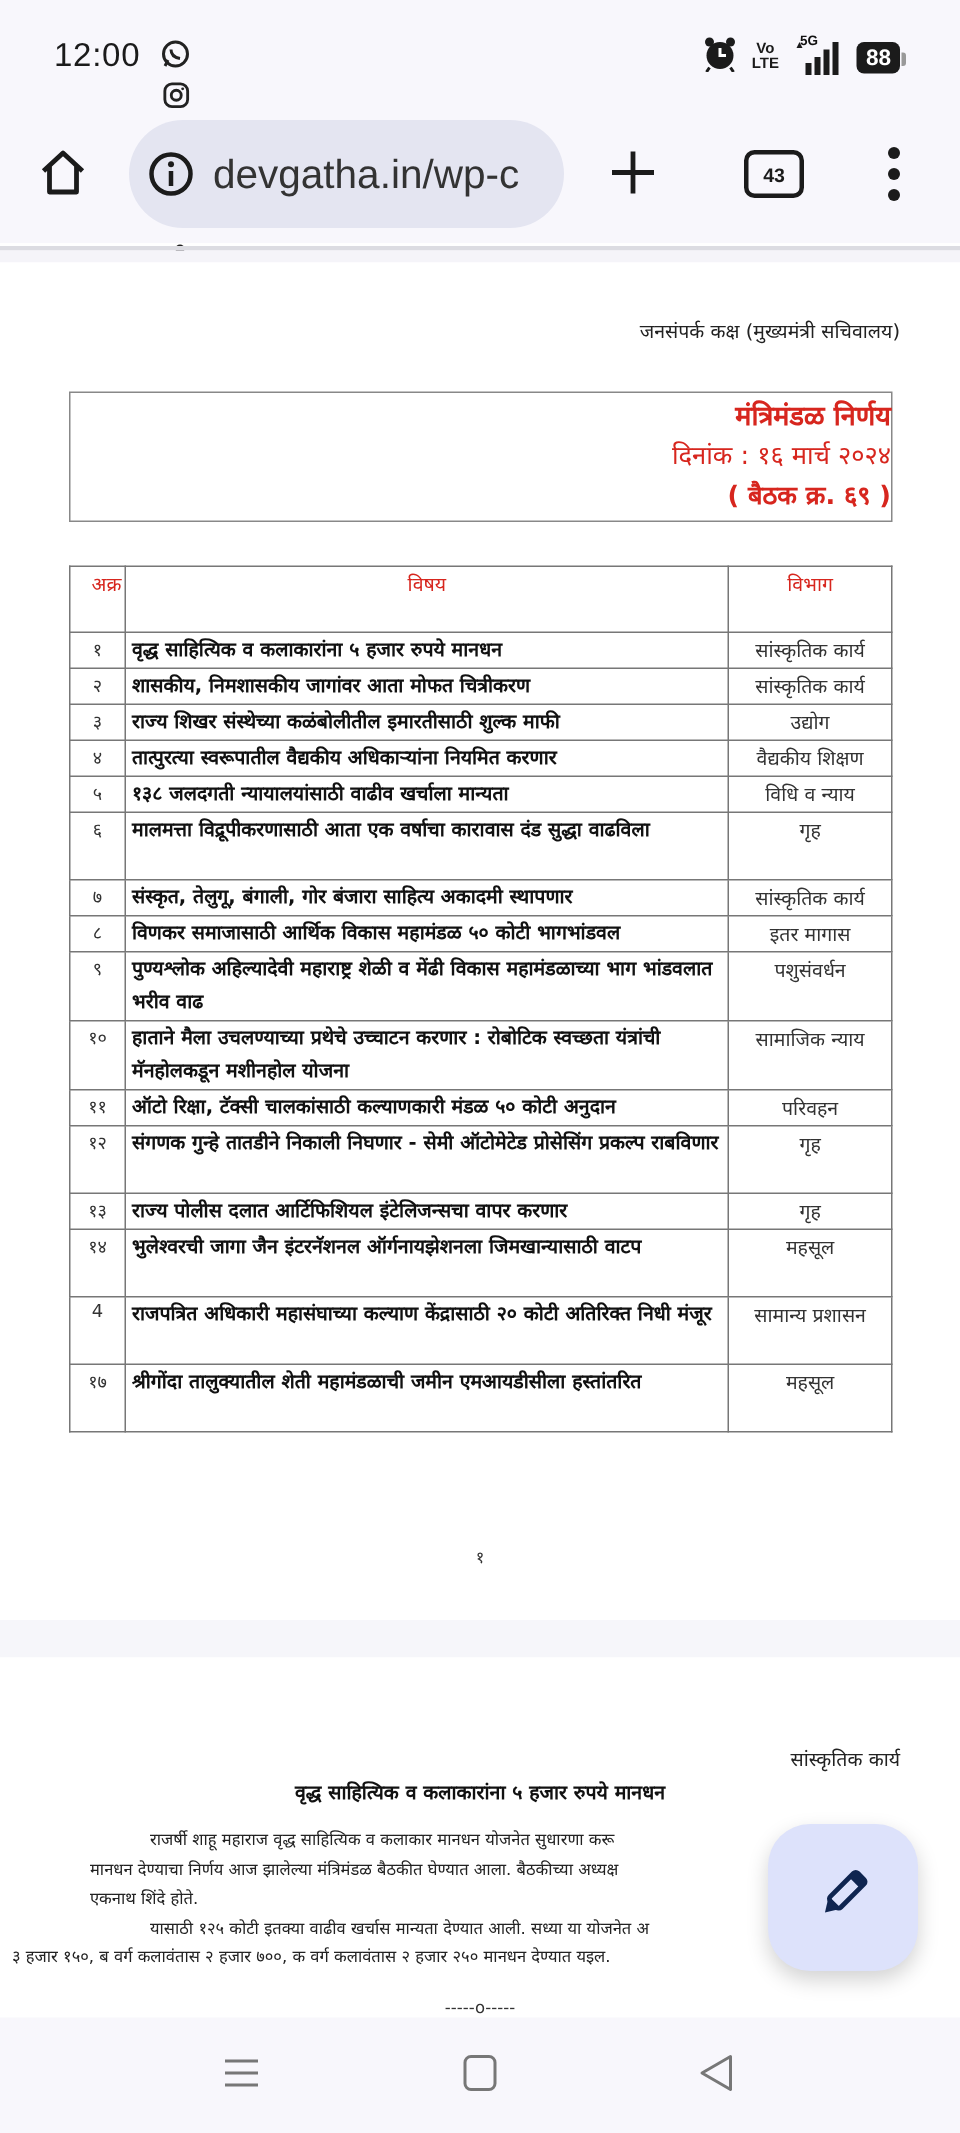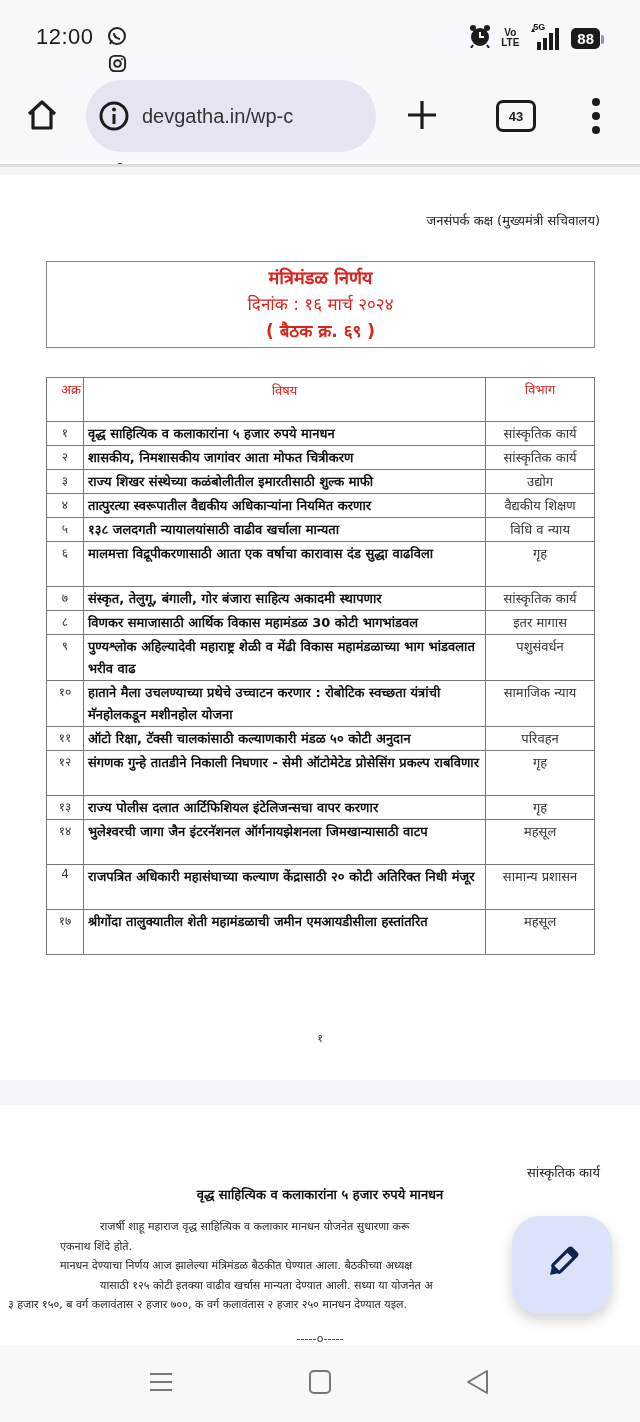--- a/index.html
+++ b/index.html
@@ -16,33 +16,33 @@
   .sb-icons-right { position: absolute; right: 40px; top: 24px; display: flex; align-items: center; gap: 10px; }
   .sb-volte { font-family: "Liberation Sans", sans-serif; font-size: 10px; font-weight: bold; line-height: 10px; text-align: center; color: #1b1b1b; }
   .sb-battery { background: #1b1b1b; color: #fff; font-family: "Liberation Sans", sans-serif; font-weight: bold; font-size: 15px; border-radius: 5px; padding: 2px 6px; position: relative; }
   .sb-battery::after { content: ""; position: absolute; right: -4px; top: 7px; width: 3px; height: 9px; background: #999; border-radius: 0 2px 2px 0; }
 
   
   .toolbar { position: absolute; left: 0; top: 72px; width: 640px; height: 90px; background: #f8f7fc; }
   .tb-home { position: absolute; left: 24px; top: 25px; width: 36px; height: 36px; }
   .tb-url { position: absolute; left: 86px; top: 8px; width: 290px; height: 72px; background: #e4e5f1; border-radius: 36px; display: flex; align-items: center; overflow: hidden; }
   .tb-info { width: 32px; height: 32px; margin-left: 12px; flex-shrink: 0; }
-  .tb-url-text { margin-left: 12px; font-family: "Liberation Sans", sans-serif; font-size: 20px; color: #333; white-space: nowrap; overflow: hidden; }
+  .tb-url-text { margin-left: 12px; font-family: "Liberation Sans", sans-serif; font-size: 27px; color: #333; white-space: nowrap; overflow: hidden; }
   .tb-plus { position: absolute; left: 404px; top: 25px; width: 36px; height: 36px; }
   .tb-tabs { position: absolute; left: 496px; top: 28px; width: 40px; height: 32px; border: 3px solid #1b1b1b; border-radius: 7px; display: flex; align-items: center; justify-content: center; font-family: "Liberation Sans", sans-serif; font-size: 13px; font-weight: bold; color: #1b1b1b; }
   .tb-menu { position: absolute; left: 586px; top: 26px; width: 20px; height: 36px; display: flex; flex-direction: column; align-items: center; justify-content: space-between; }
   .tb-menu span { width: 8px; height: 8px; background: #1b1b1b; border-radius: 50%; }
   .toolbar-divider { position: absolute; left: 0; top: 164px; width: 640px; height: 3px; background: #dcdce2; }
   .pre-page { position: absolute; left: 0; top: 167px; width: 640px; height: 8px; background: #f5f4f9; }
 
   
   .page { position: absolute; left: 0; top: 175px; width: 640px; height: 905px; background: #fff; }
   .doc-serif { font-family: "DejaVu Sans", sans-serif; }
   .office-label { position: absolute; right: 40px; top: 36px; font-size: 13px; color: #222; }
-  .title-box { position: absolute; left: 46px; top: 86px; width: 549px; height: 87px; border: 1px solid #888; text-align: center; color: #d7261e; }
+  .title-box { position: absolute; left: 46px; top: 86px; width: 549px; height: 87px; border: 1px solid #888; text-align: right; color: #d7261e; }
   .title-box .t1 { font-size: 18px; font-weight: bold; margin-top: 2px; line-height: 27px; }
   .title-box .t2 { font-size: 17px; font-weight: normal; line-height: 27px; }
   .title-box .t3 { font-size: 17px; font-weight: bold; line-height: 27px; }
 
   table.decisions { position: absolute; left: 46px; top: 202px; width: 549px; border-collapse: collapse; font-size: 13px; }
   table.decisions td, table.decisions th { border: 1px solid #777; vertical-align: top; }
   table.decisions th { color: #d7261e; font-weight: normal; font-size: 13px; height: 44px; padding-top: 2px; }
   .c-no { width: 37px; text-align: center; color: #333; font-size: 12px; padding-top: 2px; }
   .c-sub { width: 403px; text-align: left; padding: 1px 4px 0 4px; font-weight: bold; line-height: 22px; color: #111; }
   .c-dept { width: 109px; text-align: center; color: #333; padding-top: 2px; font-size: 13px; }
@@ -208,21 +208,21 @@
       <td class="c-sub">मालमत्ता विद्रूपीकरणासाठी आता एक वर्षाचा कारावास दंड सुद्धा वाढविला</td>
       <td class="c-dept">गृह</td>
     </tr>
     <tr class="r1">
       <td class="c-no">७</td>
       <td class="c-sub">संस्कृत, तेलुगू, बंगाली, गोर बंजारा साहित्य अकादमी स्थापणार</td>
       <td class="c-dept">सांस्कृतिक कार्य</td>
     </tr>
     <tr class="r1">
       <td class="c-no">८</td>
-      <td class="c-sub">विणकर समाजासाठी आर्थिक विकास महामंडळ 30 कोटी भागभांडवल</td>
+      <td class="c-sub">विणकर समाजासाठी आर्थिक विकास महामंडळ ५० कोटी भागभांडवल</td>
       <td class="c-dept">इतर मागास</td>
     </tr>
     <tr class="r2">
       <td class="c-no">९</td>
       <td class="c-sub">पुण्यश्लोक अहिल्यादेवी महाराष्ट्र शेळी व मेंढी विकास महामंडळाच्या भाग भांडवलात भरीव वाढ</td>
       <td class="c-dept">पशुसंवर्धन</td>
     </tr>
     <tr class="r2">
       <td class="c-no">१०</td>
       <td class="c-sub">हाताने मैला उचलण्याच्या प्रथेचे उच्चाटन करणार : रोबोटिक स्वच्छता यंत्रांची मॅनहोलकडून मशीनहोल योजना</td>
@@ -264,22 +264,22 @@
   <div class="page-number">१</div>
 </div>
 
 <div class="page-gap"></div>
 
 <div class="page2 doc-serif">
   <div class="p2-dept">सांस्कृतिक कार्य</div>
   <div class="p2-title">वृद्ध साहित्यिक व कलाकारांना ५ हजार रुपये मानधन</div>
   <div class="p2-body">
     <div style="padding-left:40px;white-space:nowrap;overflow:hidden;">राजर्षी शाहू महाराज वृद्ध साहित्यिक व कलाकार मानधन योजनेत सुधारणा करू</div>
+    <div style="white-space:nowrap;overflow:hidden;">मानधन देण्याचा निर्णय आज झालेल्या मंत्रिमंडळ बैठकीत घेण्यात आला.  बैठकीच्या अध्यक्ष</div>
     <div style="white-space:nowrap;">एकनाथ शिंदे होते.</div>
-    <div style="white-space:nowrap;overflow:hidden;">मानधन देण्याचा निर्णय आज झालेल्या मंत्रिमंडळ बैठकीत घेण्यात आला.  बैठकीच्या अध्यक्ष</div>
     <div style="padding-left:40px;white-space:nowrap;overflow:hidden;">यासाठी १२५ कोटी इतक्या वाढीव खर्चास मान्यता देण्यात आली. सध्या या योजनेत अ</div>
     <div style="white-space:nowrap;margin-left:-52px;">३ हजार १५०, ब वर्ग कलावंतास २ हजार ७००, क वर्ग कलावंतास २ हजार २५० मानधन देण्यात यइल.</div>
   </div>
   <div class="p2-sep">-----o-----</div>
 </div>
 
 <div class="fab">
   <span>
     <svg width="40" height="40" viewBox="0 0 40 40">
         <g transform="rotate(45 20 20)">

